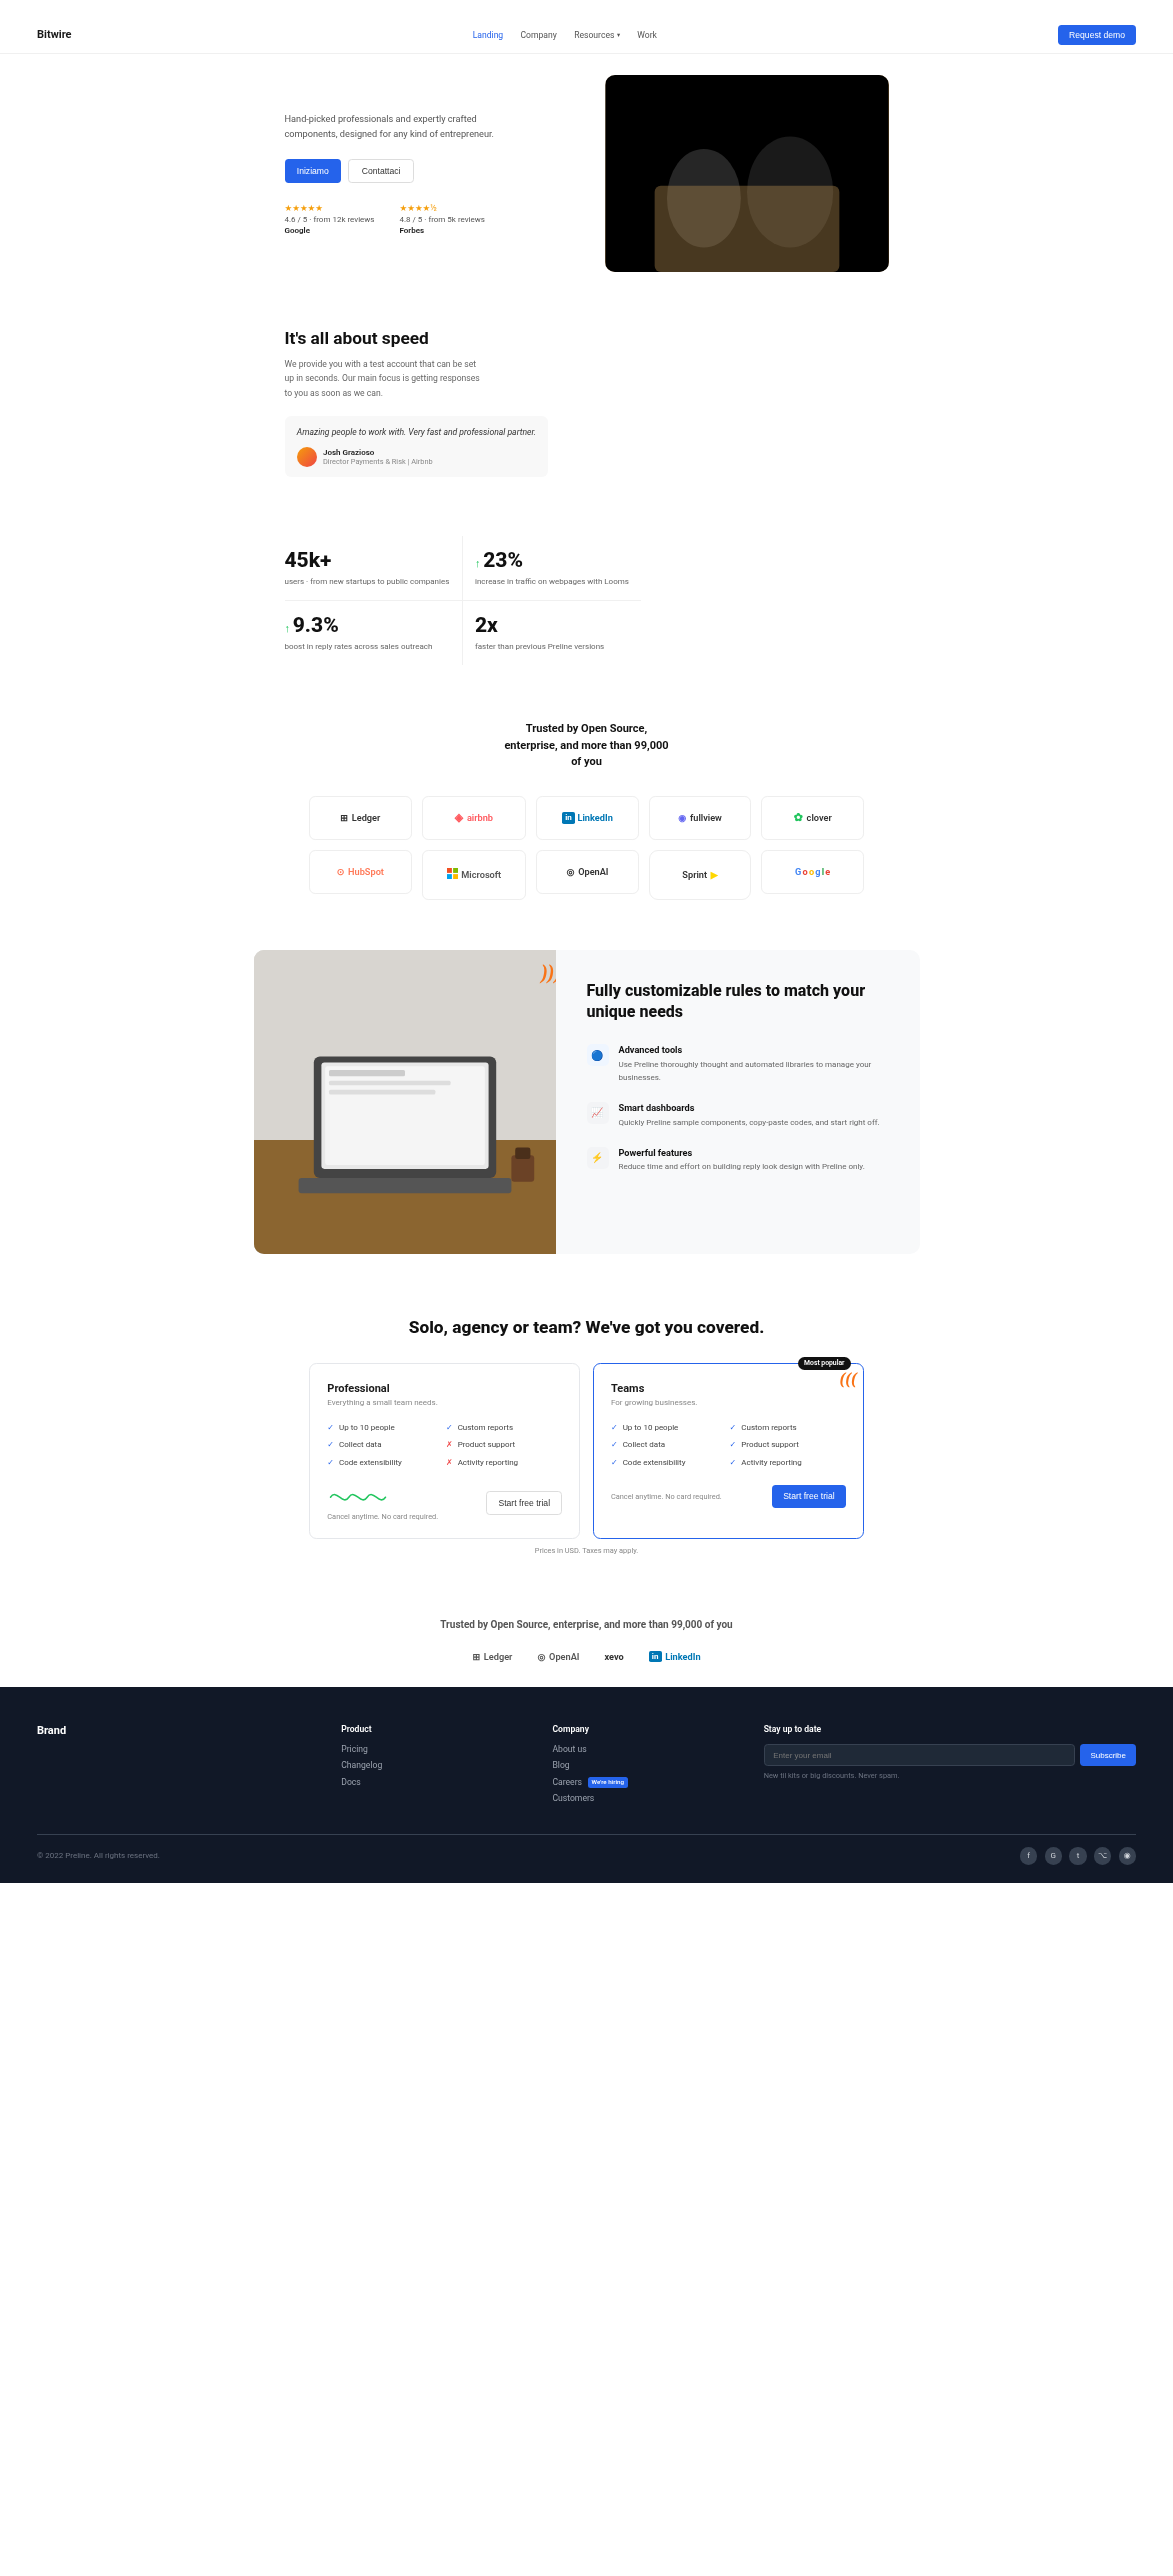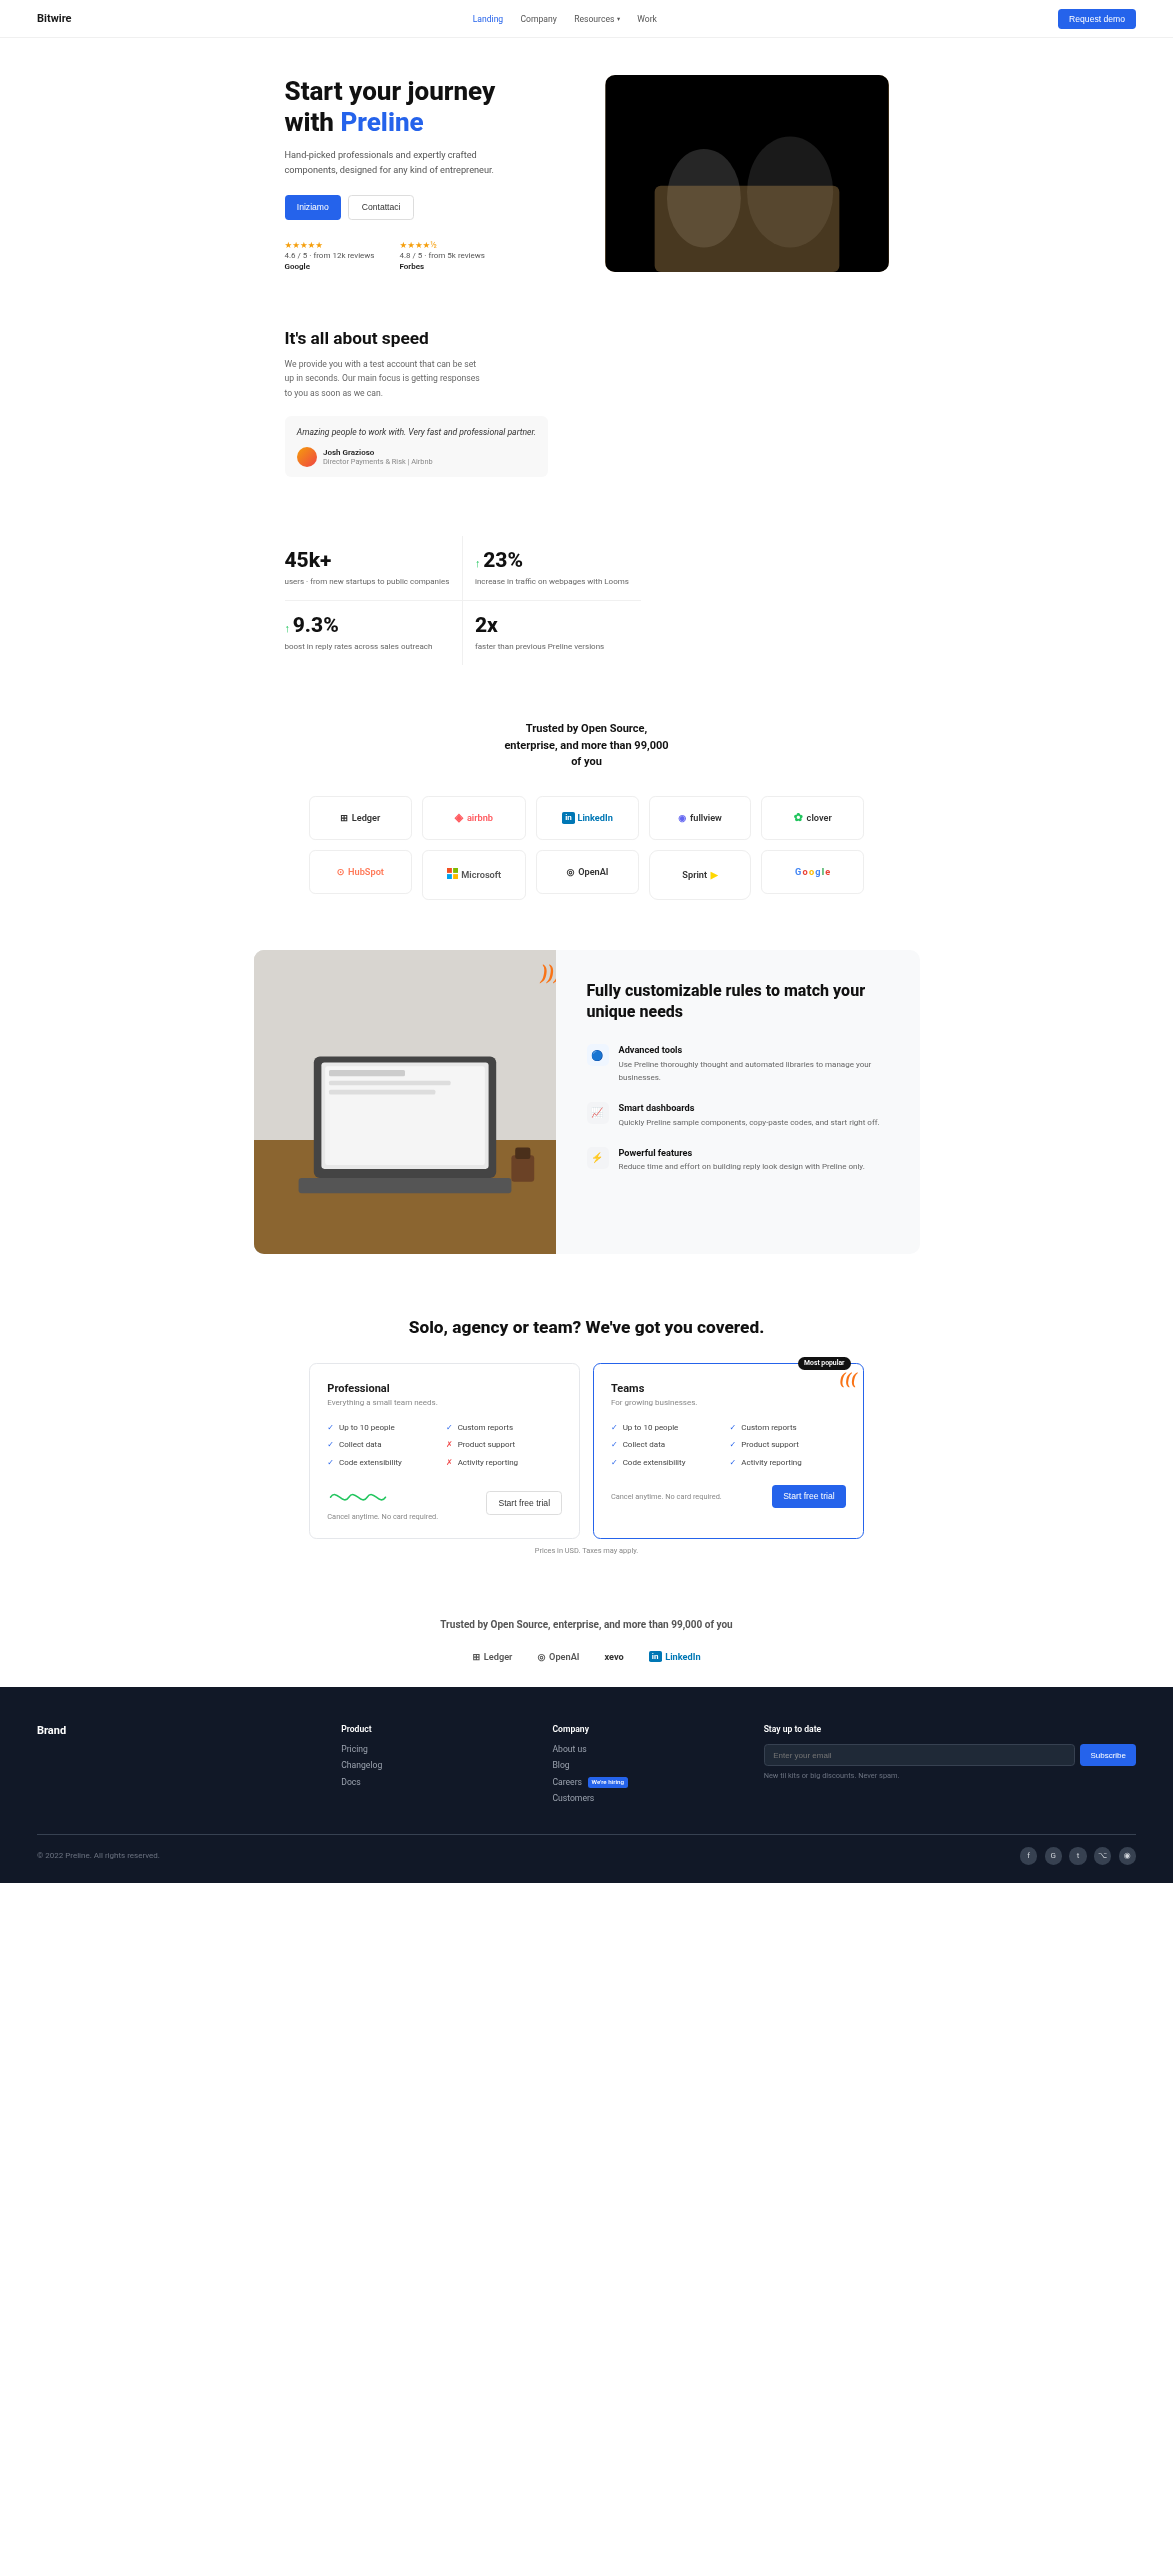--- a/index.html
+++ b/index.html
@@ -1,19 +1,19 @@
 <!DOCTYPE html>
 <html style="font-size:10px"><head>
   <meta charset="utf-8">
   <style>
     * { margin: 0; padding: 0; box-sizing: border-box; }
     body { font-family: -apple-system, BlinkMacSystemFont, 'Segoe UI', Roboto, sans-serif; background: #fff; color: #1a1a1a; font-size: 8.6px; }
 
     
-    nav { display: flex; align-items: center; justify-content: space-between; padding: 8.6px 37px; border-bottom: 0.6px solid #f0f0f0; position: sticky; top: 0; background: #fff; z-index: 100; }
+    nav { display: flex; align-items: center; justify-content: space-between; padding: 8.6px 37px; border-bottom: 0.6px solid #f0f0f0; position: sticky; top: 16px; background: #fff; z-index: 100; }
     .btn-demo { background: #2563eb; color: #fff; border: none; padding: 5px 11px; border-radius: 3.7px; font-size: 8.6px; cursor: pointer; font-weight: 500; }
     .btn-primary { background: #2563eb; color: #fff; border: none; padding: 6.2px 12.3px; border-radius: 3.7px; font-size: 8.6px; cursor: pointer; display: flex; align-items: center; gap: 3.7px; }
     .btn-secondary { background: #fff; color: #333; border: 0.6px solid #ddd; padding: 6.2px 12.3px; border-radius: 3.7px; font-size: 8.6px; cursor: pointer; }
 
     
     footer { background: #111827; color: #fff; padding: 37px 37px 18.5px; }
 
     
     .swirl-orange { color: #f97316; font-size: 20px; font-style: italic; font-weight: 900; line-height: 1; }
   </style>
@@ -29,24 +29,20 @@
       <span>Resources</span>
       <span style="font-size:6.2px;">▾</span>
     </a>
     <a style="color:#555;font-size:8.6px;text-decoration:none;">Work</a>
   </div>
   <button class="btn-demo">Request demo</button>
 </nav>
 
 <section style="max-width:678px;margin:0 auto;padding:37px 37px 25px;display:flex;align-items:center;gap:37px;">
   <div style="flex:1;">
-    <h1 style="font-size:26px;font-weight:800;line-height:1.2;color:#111;margin-bottom:10px;">
-      <span>Start your journey</span><br>
-      <span>with </span><span style="color:#2563eb;">Preline</span>
-    </h1>
     <p style="color:#555;font-size:9.2px;line-height:1.6;margin-bottom:17.3px;max-width:234px;">Hand-picked professionals and expertly crafted components, designed for any kind of entrepreneur.</p>
     <div style="display:flex;gap:7.4px;margin-bottom:20px;">
       <button class="btn-primary">Iniziamo</button>
       <button class="btn-secondary">Contattaci</button>
     </div>
     <div style="display:flex;gap:25px;">
       <div>
         <div style="color:#f59e0b;font-size:8.6px;margin-bottom:1.2px;">★★★★★</div>
         <div style="font-size:8px;color:#555;margin-bottom:2.5px;">4.6 / 5 · from 12k reviews</div>
         <div style="font-size:8px;font-weight:600;">Google</div>

